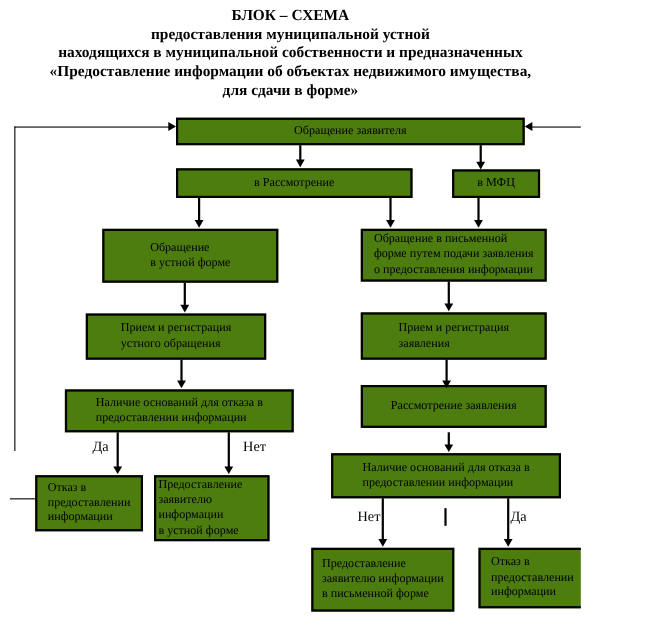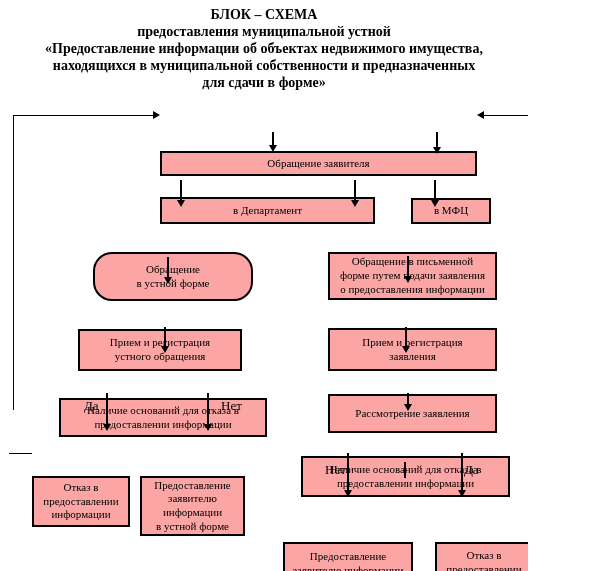--- a/index.html
+++ b/index.html
@@ -19,30 +19,28 @@
     text-align: center;
     font-weight: bold;
     font-size: 14px;
     line-height: 17px;
   }
   
   .node {
     position: absolute;
     box-sizing: border-box;
     border: 2px solid #000000;
-    background: #fca5a5;
+    background: #4d7c0f;
     display: flex;
     align-items: center;
     justify-content: center;
-    text-align: center;
     font-size: 11px;
     line-height: 1.25;
     white-space: pre-line;
     padding: 1px 2px;
-    margin-top: 44px;
   }
   
   .arr-v { position: absolute; width: 8px; }
   .arr-v .shaft {
     position: absolute; left: 3px; top: 0; bottom: 6px; width: 2px;
     background: #000000;
   }
   .arr-v .head {
     position: absolute; left: 0; bottom: 0; width: 0; height: 0;
     border-left: 4px solid transparent;
@@ -74,32 +72,32 @@
   .edge-label { position: absolute; font-size: 13px; line-height: 15px; }
 </style>
 </head>
 <body>
 
 <div id="stage">
 
   <div id="title">
     <div>БЛОК – СХЕМА</div>
     <div>предоставления муниципальной устной</div>
+    <div>находящихся в муниципальной собственности и предназначенных</div>
     <div>«Предоставление информации об объектах недвижимого имущества,</div>
-    <div>находящихся в муниципальной собственности и предназначенных</div>
     <div>для сдачи в форме»</div>
   </div>
 
   <div class="node" style="left:160px; top:107px; width:317px; height:25px;">Обращение заявителя</div>
 
-  <div class="node" style="left:160px; top:153px; width:215px; height:27px;">в Департамент</div>
+  <div class="node" style="left:160px; top:153px; width:215px; height:27px;">в Рассмотрение</div>
 
   <div class="node" style="left:411px; top:154px; width:80px; height:26px;">в МФЦ</div>
 
-  <div class="node" style="left:93px; top:208px; width:160px; height:49px;border-radius:19px;">Обращение
+  <div class="node" style="left:93px; top:208px; width:160px; height:49px;">Обращение
 в устной форме</div>
 
   <div class="node" style="left:78px; top:285px; width:164px; height:42px;">Прием и регистрация
 устного обращения</div>
 
   <div class="node" style="left:59px; top:354px; width:208px; height:39px;">Наличие оснований для отказа в
 предоставлении информации</div>
 
   <div class="node" style="left:32px; top:432px; width:98px; height:51px;">Отказ в
 предоставлении

